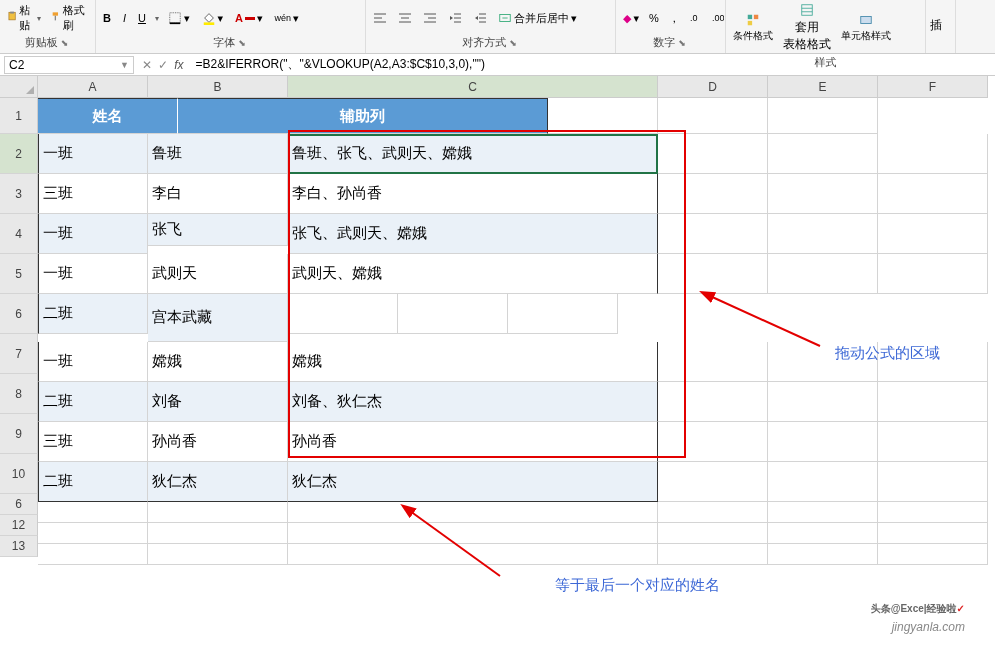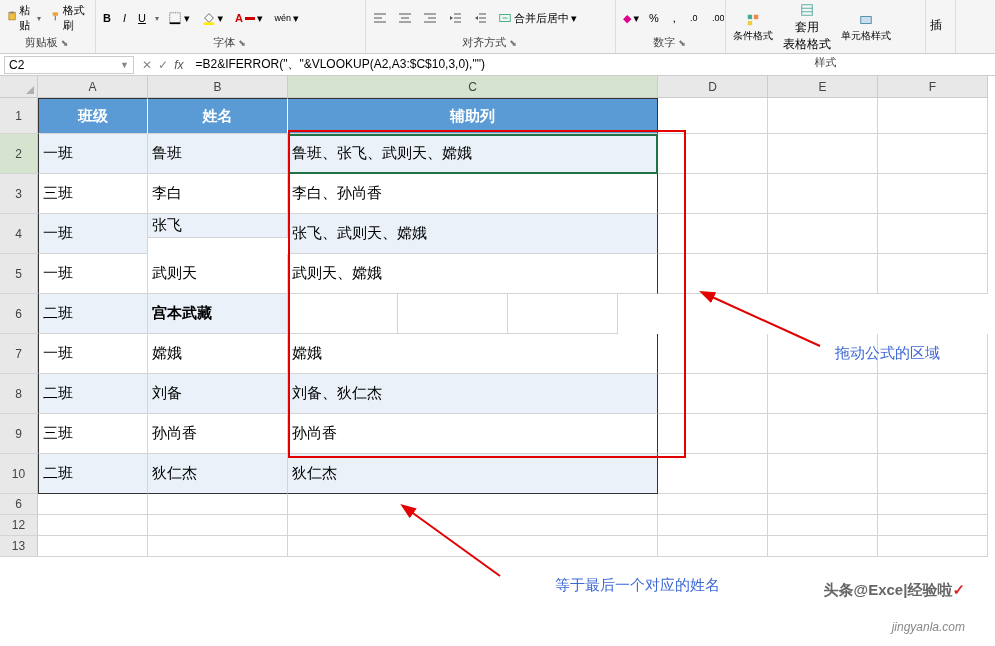--- a/index.html
+++ b/index.html
@@ -44,21 +44,21 @@
   .tbl-border-t { border-top: 1px solid #333; }
 
   .sel-border { position: absolute; border: 2px solid #217346; pointer-events: none; }
   .red-box { position: absolute; border: 2px solid #e30000; pointer-events: none; }
 
   
   .anno-text { position: absolute; color: #3d68d6; font-size: 15px; }
   .arrow { position: absolute; pointer-events: none; }
   .arrow svg { overflow: visible; }
 
-  .watermark1 { position: absolute; right: 30px; bottom: 46px; color: #666; font-size: 15px; font-weight: bold; }
+  .watermark1 { position: absolute; right: 30px; bottom: 30px; color: #666; font-size: 10px; font-weight: bold; }
   .watermark1 .red { color: #d22; }
   .watermark2 { position: absolute; right: 30px; bottom: 12px; color: #888; font-size: 12px; font-style: italic; }
 </style>
 </head>
 <body>
 
 <div class="ribbon">
   <div class="ribbon-group" style="width:96px">
     <div class="top">
       <div class="rbtn">
@@ -241,21 +241,20 @@
       <div class="row-h" style="height: 40px;">8</div>
       <div class="row-h" style="height: 40px;">9</div>
       <div class="row-h" style="height: 40px;">10</div>
       <div class="row-h" style="height: 21px;">6</div>
       <div class="row-h" style="height: 21px;">12</div>
       <div class="row-h" style="height: 21px;">13</div>
     </div>
 
   <div class="cells" id="cells">
       <div class="row">
-        <div class="cell hdr-cell tbl-border-l tbl-border-t" style="width: 110px; height: 36px;">班级</div>
         <div class="cell hdr-cell tbl-border-t" style="width: 140px; height: 36px;">姓名</div>
         <div class="cell hdr-cell tbl-border-r tbl-border-t" style="width: 370px; height: 36px;">辅助列</div>
         <div class="cell" style="width: 110px; height: 36px;"></div>
         <div class="cell" style="width: 110px; height: 36px;"></div>
         <div class="cell" style="width: 110px; height: 36px;"></div>
       </div>
       <div class="row">
         <div class="cell data-cell tbl-border-l" style="width: 110px; height: 40px;">一班</div>
         <div class="cell data-cell" style="width: 140px; height: 40px;">鲁班</div>
         <div class="cell data-cell tbl-border-r" style="width: 370px; height: 40px;">鲁班、张飞、武则天、嫦娥</div>
@@ -266,37 +265,37 @@
       <div class="row even">
         <div class="cell data-cell tbl-border-l" style="width: 110px; height: 40px;">三班</div>
         <div class="cell data-cell" style="width: 140px; height: 40px;">李白</div>
         <div class="cell data-cell tbl-border-r" style="width: 370px; height: 40px;">李白、孙尚香</div>
         <div class="cell" style="width: 110px; height: 40px;"></div>
         <div class="cell" style="width: 110px; height: 40px;"></div>
         <div class="cell" style="width: 110px; height: 40px;"></div>
       </div>
       <div class="row">
         <div class="cell data-cell tbl-border-l" style="width: 110px; height: 40px;">一班</div>
-        <div class="cell data-cell" style="width: 140px; height: 24px;">张飞</div>
+        <div class="cell data-cell" style="width: 140px; height: 32px;">张飞</div>
         <div class="cell data-cell tbl-border-r" style="width: 370px; height: 40px;">张飞、武则天、嫦娥</div>
         <div class="cell" style="width: 110px; height: 40px;"></div>
         <div class="cell" style="width: 110px; height: 40px;"></div>
         <div class="cell" style="width: 110px; height: 40px;"></div>
       </div>
       <div class="row even">
         <div class="cell data-cell tbl-border-l" style="width: 110px; height: 40px;">一班</div>
         <div class="cell data-cell" style="width: 140px; height: 40px;">武则天</div>
         <div class="cell data-cell tbl-border-r" style="width: 370px; height: 40px;">武则天、嫦娥</div>
         <div class="cell" style="width: 110px; height: 40px;"></div>
         <div class="cell" style="width: 110px; height: 40px;"></div>
         <div class="cell" style="width: 110px; height: 40px;"></div>
       </div>
       <div class="row">
         <div class="cell data-cell tbl-border-l" style="width: 110px; height: 40px;">二班</div>
-        <div class="cell data-cell" style="width: 140px; height: 40px; font-weight: bold;">宫本武藏</div>
+        <div class="cell data-cell" style="width: 140px; height: 48px;">宫本武藏</div>
         <div class="cell" style="width: 110px; height: 40px;"></div>
         <div class="cell" style="width: 110px; height: 40px;"></div>
         <div class="cell" style="width: 110px; height: 40px;"></div>
       </div>
       <div class="row even">
         <div class="cell data-cell tbl-border-l" style="width: 110px; height: 40px;">一班</div>
         <div class="cell data-cell" style="width: 140px; height: 40px;">嫦娥</div>
         <div class="cell data-cell tbl-border-r" style="width: 370px; height: 40px;">嫦娥</div>
         <div class="cell" style="width: 110px; height: 40px;"></div>
         <div class="cell" style="width: 110px; height: 40px;"></div>

